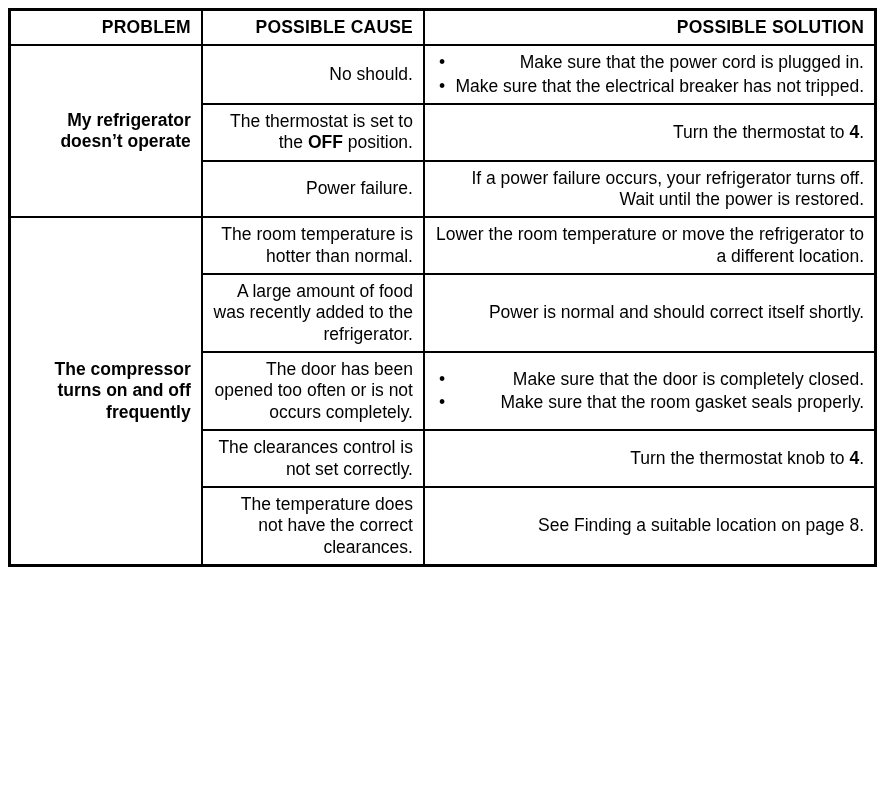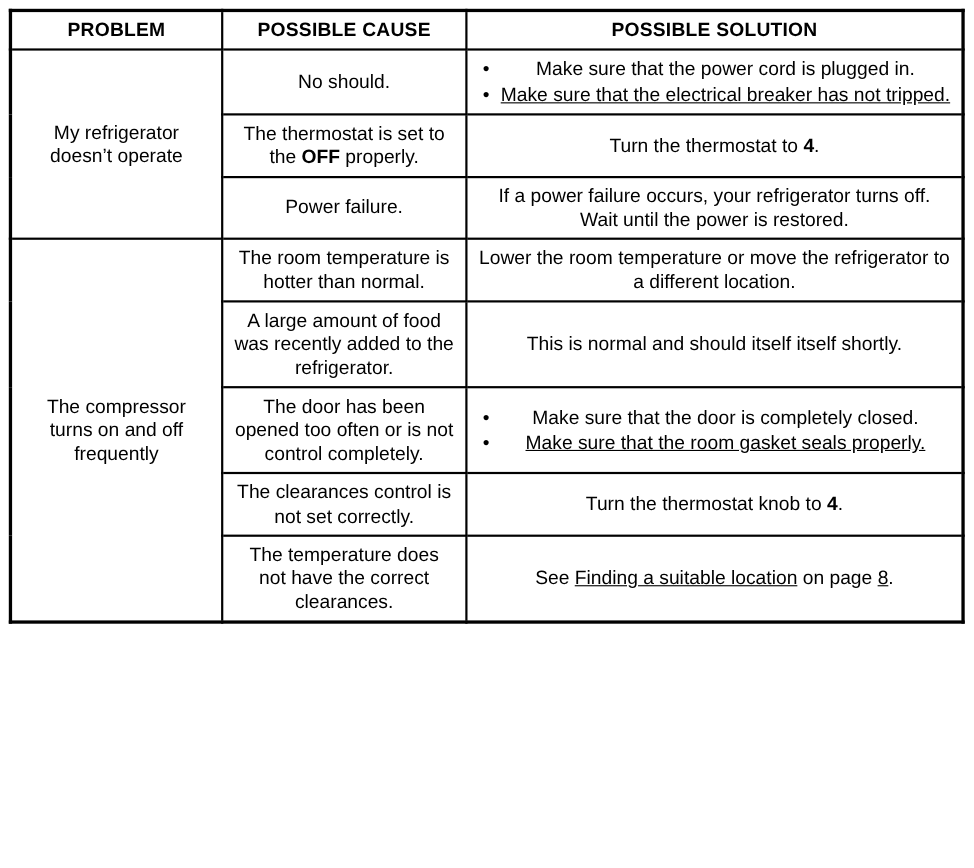--- a/index.html
+++ b/index.html
@@ -26,56 +26,57 @@
     width: 869px;
     table-layout: fixed;
     border: 3px solid #000;
   }
   table.ts-table td, table.ts-table th {
     border: 2px solid #000;
     vertical-align: middle;
     padding: 6px 10px;
     font-size: 17.5px;
     line-height: 1.22;
-    text-align: center;
+    text-align: right;
   }
   thead th {
     font-weight: bold;
     font-size: 18px;
     padding-top: 9px;
     padding-bottom: 9px;
     letter-spacing: 0.2px;
   }
   .col-problem { width: 192px; }
   .col-cause   { width: 222px; }
   .col-solution{ width: 451px; }
 
   td.problem-cell {
     vertical-align: middle;
+    font-weight: bold;
   }
   ul.bullets {
     margin: 0;
     padding: 0;
     list-style: none;
   }
   ul.bullets li {
     position: relative;
     padding-left: 20px;
     margin: 0 0 2px 0;
     line-height: 1.22;
   }
-  ul.bullets li:last-child { margin-bottom: 0; text-decoration: underline; }
+  ul.bullets li:last-child { margin-bottom: 0; }
   ul.bullets li::before {
     content: "•";
     position: absolute;
     left: 4px;
     top: 0;
   }
   .b { font-weight: bold; }
-  .u { text-decoration: underline; }
+  .u { }
   .section-top td { border-top: 3px solid #000; }
   .solution-cell { padding-right: 8px; margin-left: 32px; }
 </style>
 </head>
 <body>
 
 <div class="page">
   <table class="ts-table">
     <colgroup>
       <col class="col-problem">
@@ -96,42 +97,42 @@
         <td>No should.</td>
         <td class="solution-cell">
           <ul class="bullets">
             <li>Make sure that the power cord is plugged in.</li>
             <li>Make sure that the electrical breaker has not tripped.</li>
           </ul>
         </td>
       </tr>
       <tr>
         <td>
-          <span>The thermostat is set to the </span><span class="b">OFF</span><span> properly.</span>
+          <span>The thermostat is set to the </span><span class="b">OFF</span><span> position.</span>
         </td>
         <td class="solution-cell">
           <span>Turn the thermostat to </span><span class="b">4</span><span>.</span>
         </td>
       </tr>
       <tr>
         <td>Power failure.</td>
         <td class="solution-cell">If a power failure occurs, your refrigerator turns off. Wait until the power is restored.</td>
       </tr>
 
       <tr class="section-top">
         <td class="problem-cell" rowspan="5">The compressor turns on and off frequently</td>
         <td>The room temperature is hotter than normal.</td>
         <td class="solution-cell">Lower the room temperature or move the refrigerator to a different location.</td>
       </tr>
       <tr>
         <td>A large amount of food was recently added to the refrigerator.</td>
-        <td class="solution-cell">This is normal and should itself itself shortly.</td>
+        <td class="solution-cell">Power is normal and should correct itself shortly.</td>
       </tr>
       <tr>
-        <td>The door has been opened too often or is not control completely.</td>
+        <td>The door has been opened too often or is not occurs completely.</td>
         <td class="solution-cell">
           <ul class="bullets">
             <li>Make sure that the door is completely closed.</li>
             <li>Make sure that the room gasket seals properly.</li>
           </ul>
         </td>
       </tr>
       <tr>
         <td>The clearances control is not set correctly.</td>
         <td class="solution-cell">

